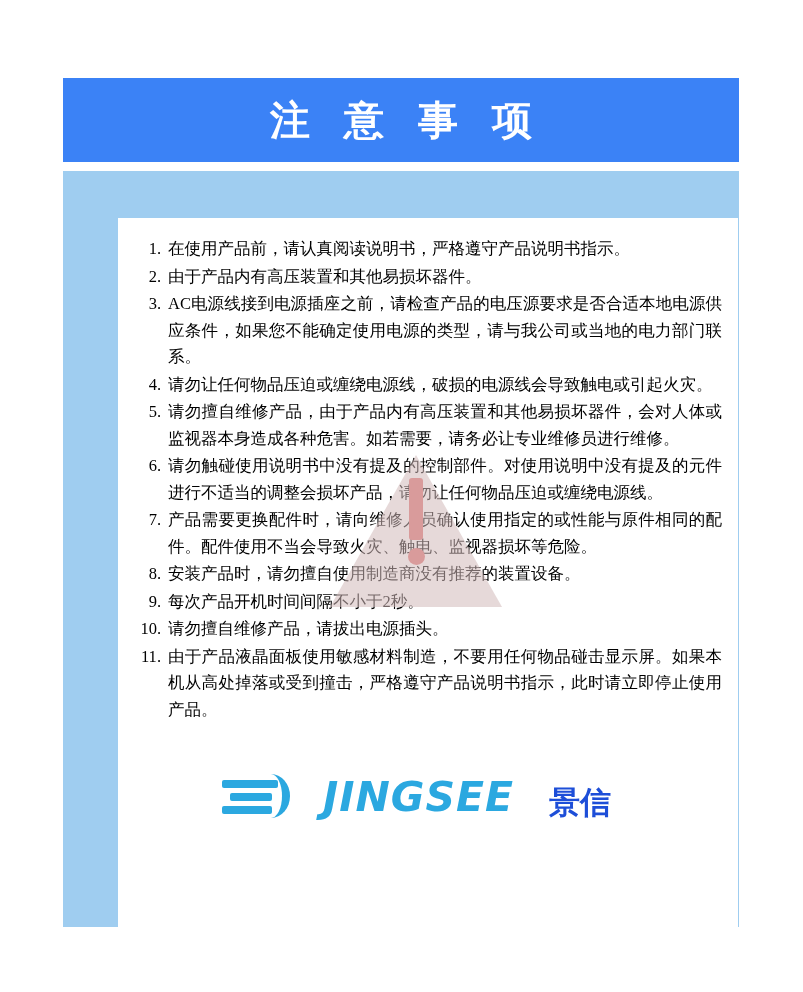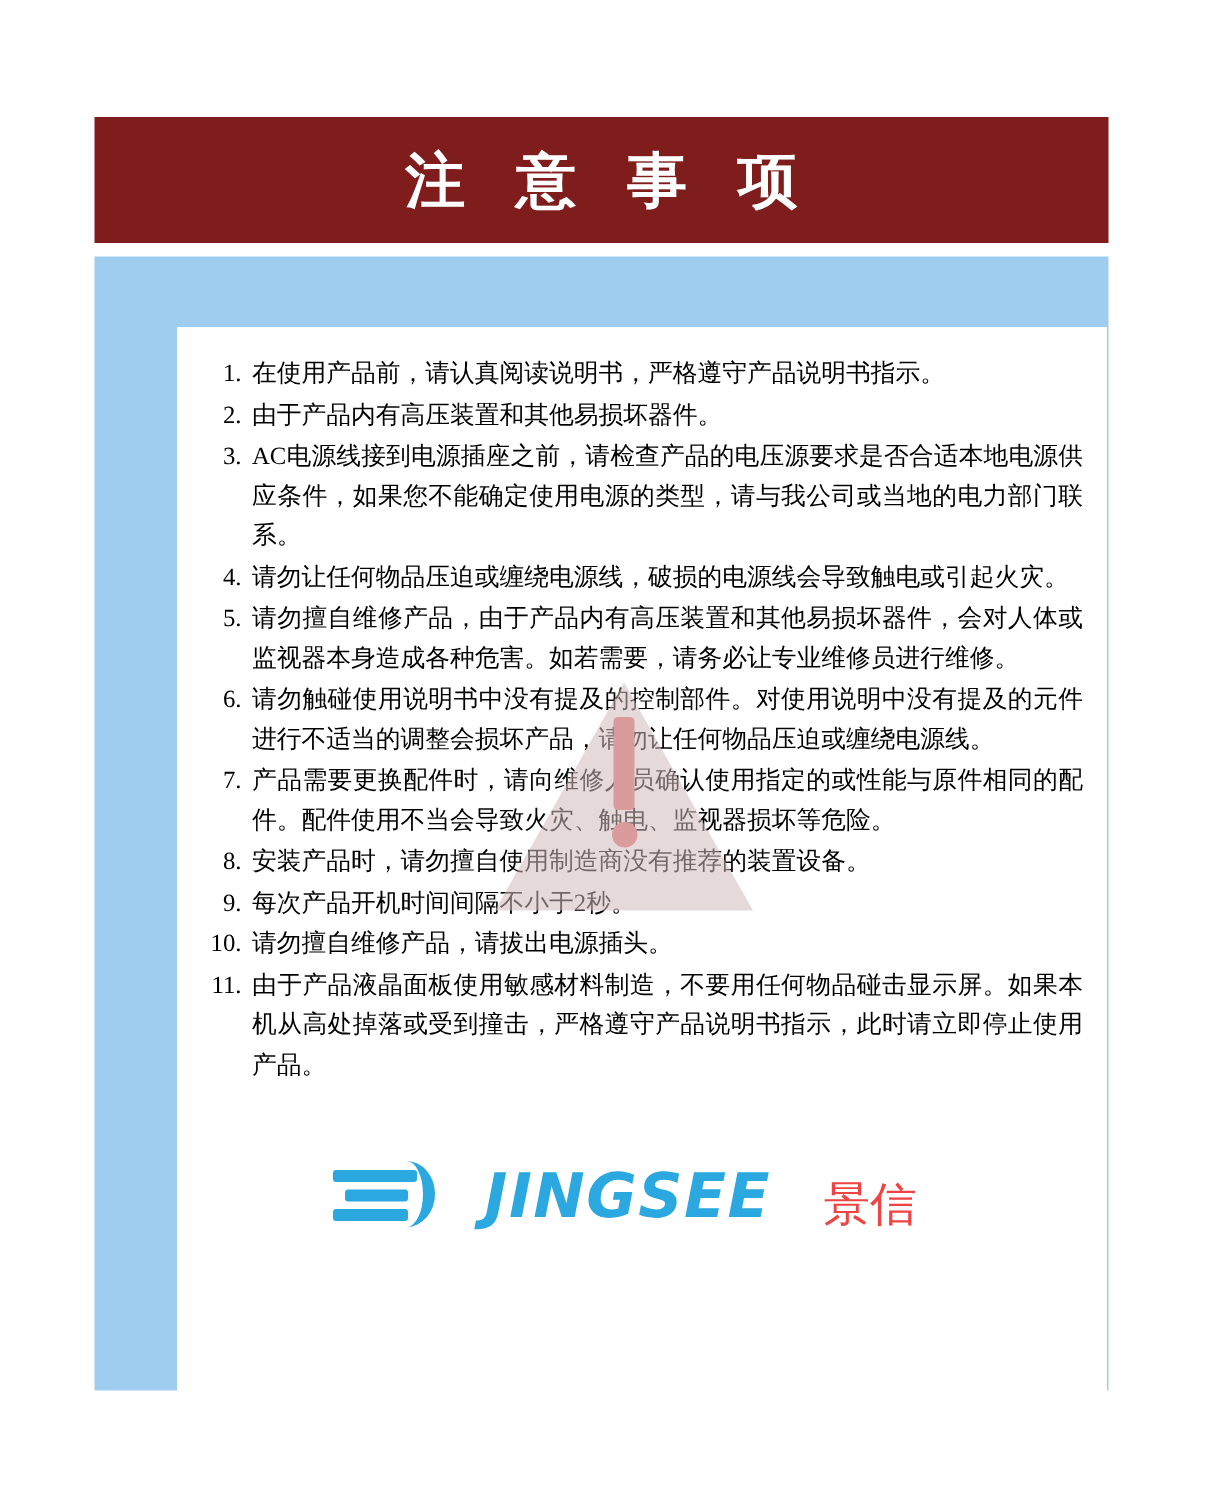--- a/index.html
+++ b/index.html
@@ -30,21 +30,21 @@
     height: 756px;
     background: #9fcdf0;
   }
   
   .header-bar {
     position: absolute;
     left: 63px;
     top: 78px;
     width: 676px;
     height: 84px;
-    background: #7f1d1d;
+    background: #3b82f6;
     display: flex;
     align-items: center;
     justify-content: center;
   }
   .header-title {
     color: #ffffff;
     font-family: "DejaVu Sans", sans-serif;
     font-weight: bold;
     font-size: 40px;
     letter-spacing: 10px;
@@ -158,23 +158,23 @@
   .logo-text-en {
     font-family: "DejaVu Sans", sans-serif;
     font-weight: bold;
     font-style: italic;
     font-size: 41px;
     color: #2ba8e0;
     letter-spacing: 1px;
   }
   .logo-text-cn {
     font-family: "DejaVu Sans", sans-serif;
-    font-weight: normal;
+    font-weight: bold;
     font-size: 31px;
-    color: #ef4444;
+    color: #1d4ed8;
     margin-left: 6px;
     align-self: flex-end;
     padding-bottom: 4px;
   }
 </style>
 </head>
 <body>
 
 <div class="page">
 

